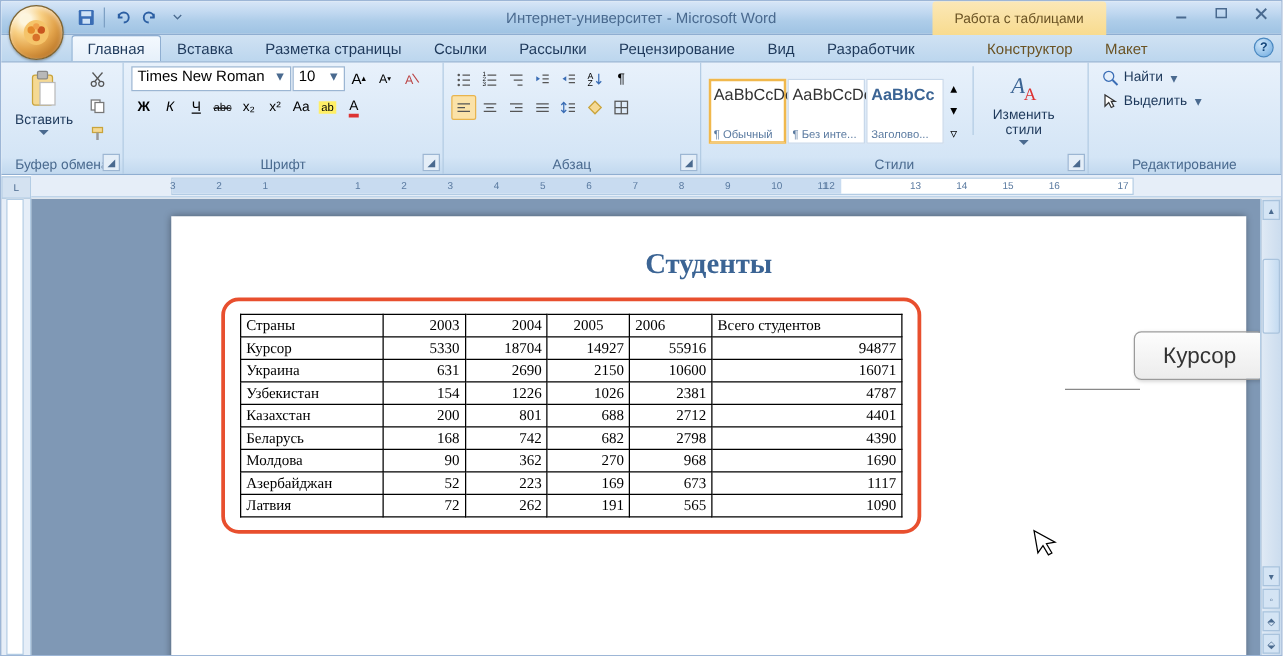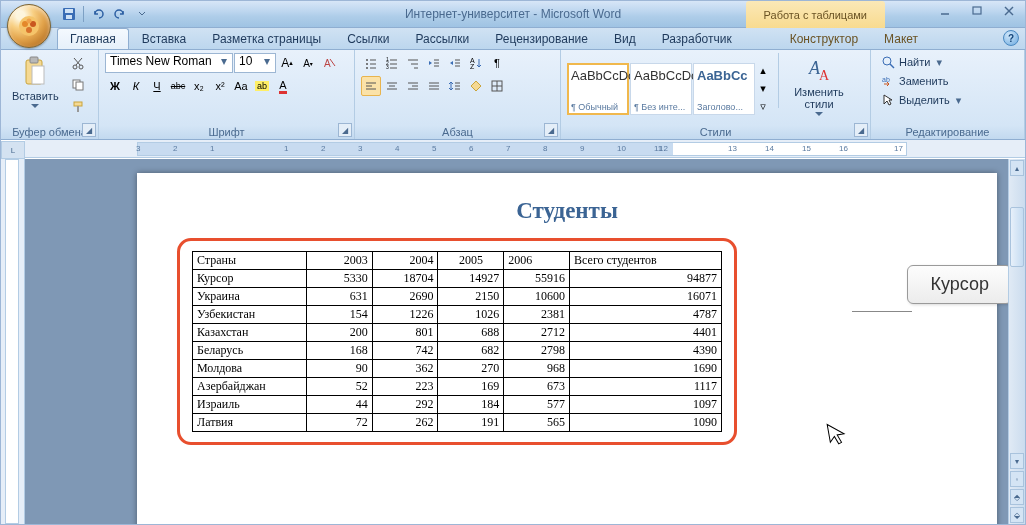--- a/index.html
+++ b/index.html
@@ -554,27 +554,20 @@
 
   <div class="group" style="flex:1;">
     <div class="col" style="gap:1px;">
       <div class="link-btn">
         <svg width="14" height="14">
             <circle cx="6" cy="6" r="4" fill="none" stroke="#3a6db5"></circle>
             <line x1="9" y1="9" x2="13" y2="13" stroke="#3a6db5" stroke-width="1.5"></line>
           </svg>
         <span>Найти</span>
           <span style="margin-left:2px;color:#4a6a8f;">▾</span>
-      </div>
-      <div class="link-btn">
-        <svg width="14" height="14">
-            <text x="1" y="8" font-size="7" fill="#3a6db5">ab</text>
-            <path d="M3 10 L8 10 L6 8 M6 12 L8 10" fill="none" stroke="#c9561f"></path>
-          </svg>
-        <span>Заменить</span>
       </div>
       <div class="link-btn">
         <svg width="14" height="14">
             <path d="M3 2 L3 11 L6 8 L8 12 L10 11 L8 7 L11 7 Z" fill="#fff" stroke="#333"></path>
           </svg>
         <span>Выделить</span>
           <span style="margin-left:2px;color:#4a6a8f;">▾</span>
       </div>
     </div>
     <div class="group-title">Редактирование</div>
@@ -677,28 +670,20 @@
               </tr>
               <tr>
                 <td class="txt">Азербайджан</td>
                 <td class="num">52</td>
                 <td class="num">223</td>
                 <td class="num">169</td>
                 <td class="num">673</td>
                 <td class="num">1117</td>
               </tr>
               <tr>
-                <td class="txt">Израиль</td>
-                <td class="num">44</td>
-                <td class="num">292</td>
-                <td class="num">184</td>
-                <td class="num">577</td>
-                <td class="num">1097</td>
-              </tr>
-              <tr>
                 <td class="txt">Латвия</td>
                 <td class="num">72</td>
                 <td class="num">262</td>
                 <td class="num">191</td>
                 <td class="num">565</td>
                 <td class="num">1090</td>
               </tr>
             </tbody>
         </table>
       </div>

